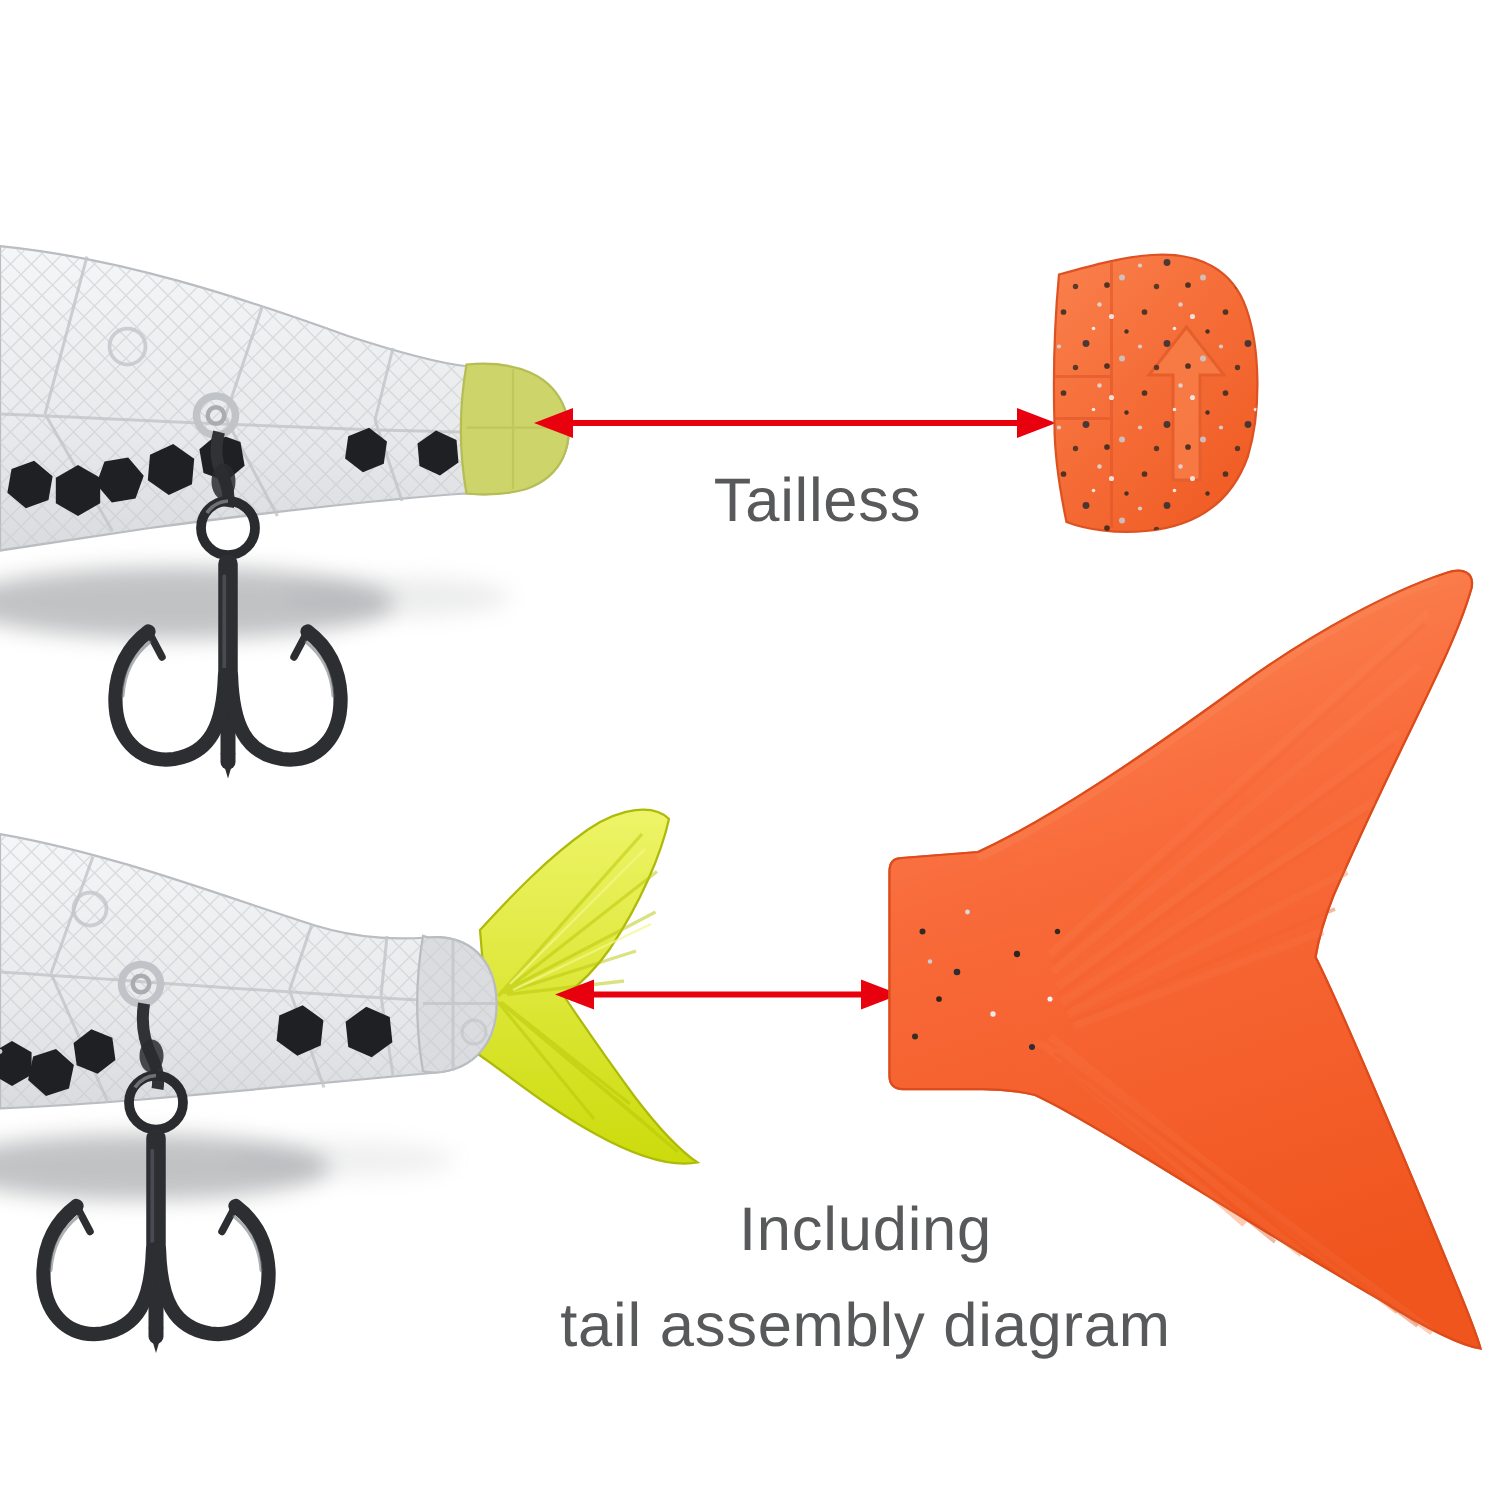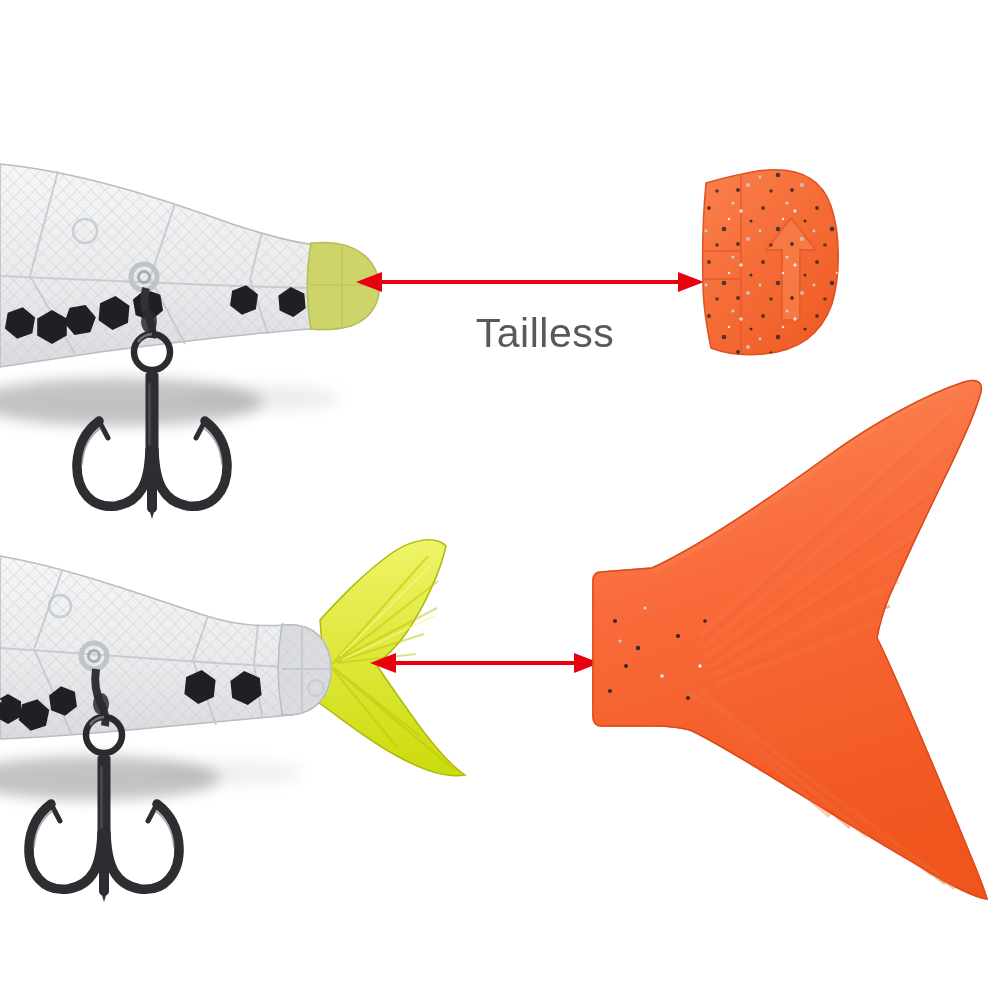--- a/index.html
+++ b/index.html
@@ -235,15 +235,17 @@
       <circle cx="620" cy="605" r="1.5" fill="#caccd2"></circle>
           <circle cx="705" cy="585" r="1.8" fill="#35291f"></circle>
     </g>
   </g>
 </svg>
 
 <div class="caption" style="left:545px;top:265px;">
   <div>Tailless</div>
 </div>
 <div class="caption" style="left:577px;top:751px;">
+  <div>Including</div>
+  <div>tail assembly diagram</div>
 </div>
 
 </div>
 
 </body></html>

